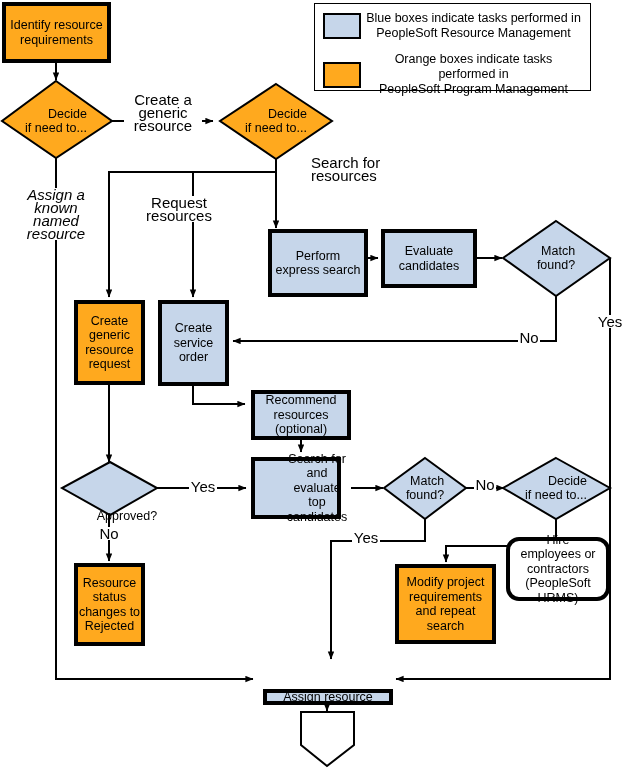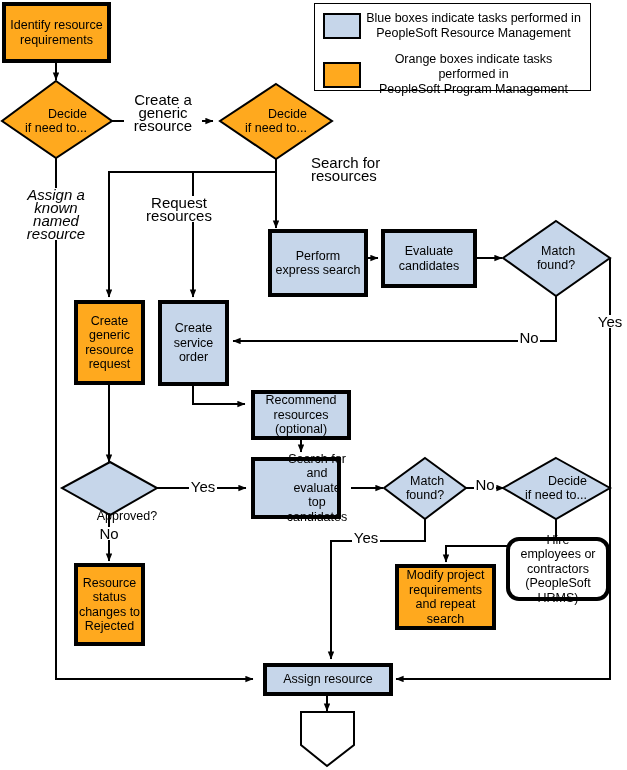--- a/index.html
+++ b/index.html
@@ -234,32 +234,32 @@
 
   <div class="node process fill-blue" style="left: 251px; top: 457px; width: 90px; height: 62px; white-space: pre-line; padding-left: 42px;">Search for and
 evaluate
 top candidates</div>
 
   <div class="node process fill-orange" style="left: 74px; top: 563px; width: 71px; height: 83px; white-space: pre-line;">Resource
 status
 changes to
 Rejected</div>
 
-  <div class="node process fill-orange" style="left: 395px; top: 564px; width: 101px; height: 66px; white-space: pre-line;">Modify project
+  <div class="node process fill-orange" style="left: 395px; top: 564px; width: 101px; height: 80px; white-space: pre-line;">Modify project
 requirements
 and repeat
 search</div>
 
   <div class="node process fill-white" style="left: 506px; top: 537px; width: 104px; height: 64px; white-space: pre-line; border-radius: 13px;">Hire
 employees or
 contractors
 (PeopleSoft
 HRMS)</div>
 
-  <div class="node process fill-blue" style="left: 263px; top: 663px; width: 130px; height: 33px; white-space: pre-line;">Assign resource</div>
+  <div class="node process fill-blue" style="left: 263px; top: 689px; width: 130px; height: 16px; white-space: pre-line;">Assign resource</div>
 
   <div class="edge-label" style="left: 124px; top: 93px; width: 78px; white-space: pre-line;">Create a
 generic
 resource</div>
 
   <div class="edge-label" style="left: 16px; top: 188px; width: 80px; white-space: pre-line; font-style: italic;">Assign a
 known
 named
 resource</div>
 

